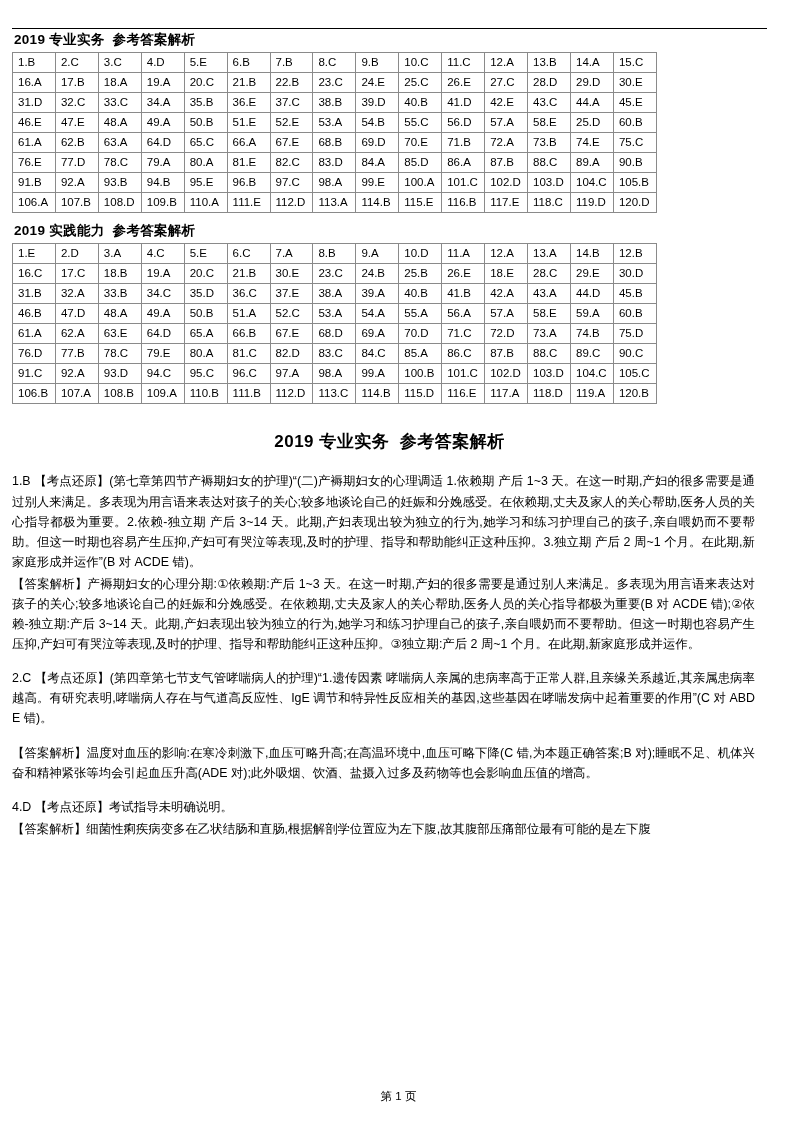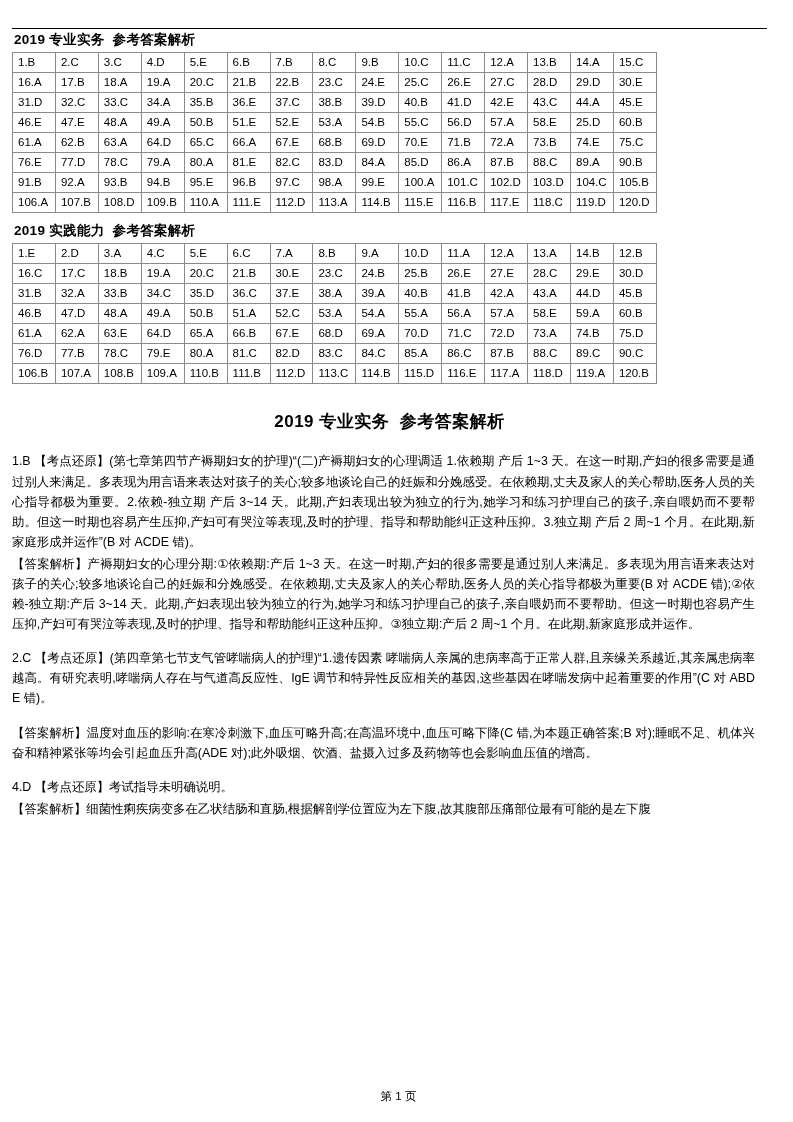--- a/index.html
+++ b/index.html
@@ -255,21 +255,21 @@
         <td>17.C</td>
         <td>18.B</td>
         <td>19.A</td>
         <td>20.C</td>
         <td>21.B</td>
         <td>30.E</td>
         <td>23.C</td>
         <td>24.B</td>
         <td>25.B</td>
         <td>26.E</td>
-        <td>27.E</td>
+        <td>18.E</td>
         <td>28.C</td>
         <td>29.E</td>
         <td>30.D</td>
       </tr>
       <tr>
         <td>31.B</td>
         <td>32.A</td>
         <td>33.B</td>
         <td>34.C</td>
         <td>35.D</td>
@@ -329,20 +329,37 @@
         <td>83.C</td>
         <td>84.C</td>
         <td>85.A</td>
         <td>86.C</td>
         <td>87.B</td>
         <td>88.C</td>
         <td>89.C</td>
         <td>90.C</td>
       </tr>
       <tr>
+        <td>91.C</td>
+        <td>92.A</td>
+        <td>93.D</td>
+        <td>94.C</td>
+        <td>95.C</td>
+        <td>96.C</td>
+        <td>97.A</td>
+        <td>98.A</td>
+        <td>99.A</td>
+        <td>100.B</td>
+        <td>101.C</td>
+        <td>102.D</td>
+        <td>103.D</td>
+        <td>104.C</td>
+        <td>105.C</td>
+      </tr>
+      <tr>
         <td>106.B</td>
         <td>107.A</td>
         <td>108.B</td>
         <td>109.A</td>
         <td>110.B</td>
         <td>111.B</td>
         <td>112.D</td>
         <td>113.C</td>
         <td>114.B</td>
         <td>115.D</td>

